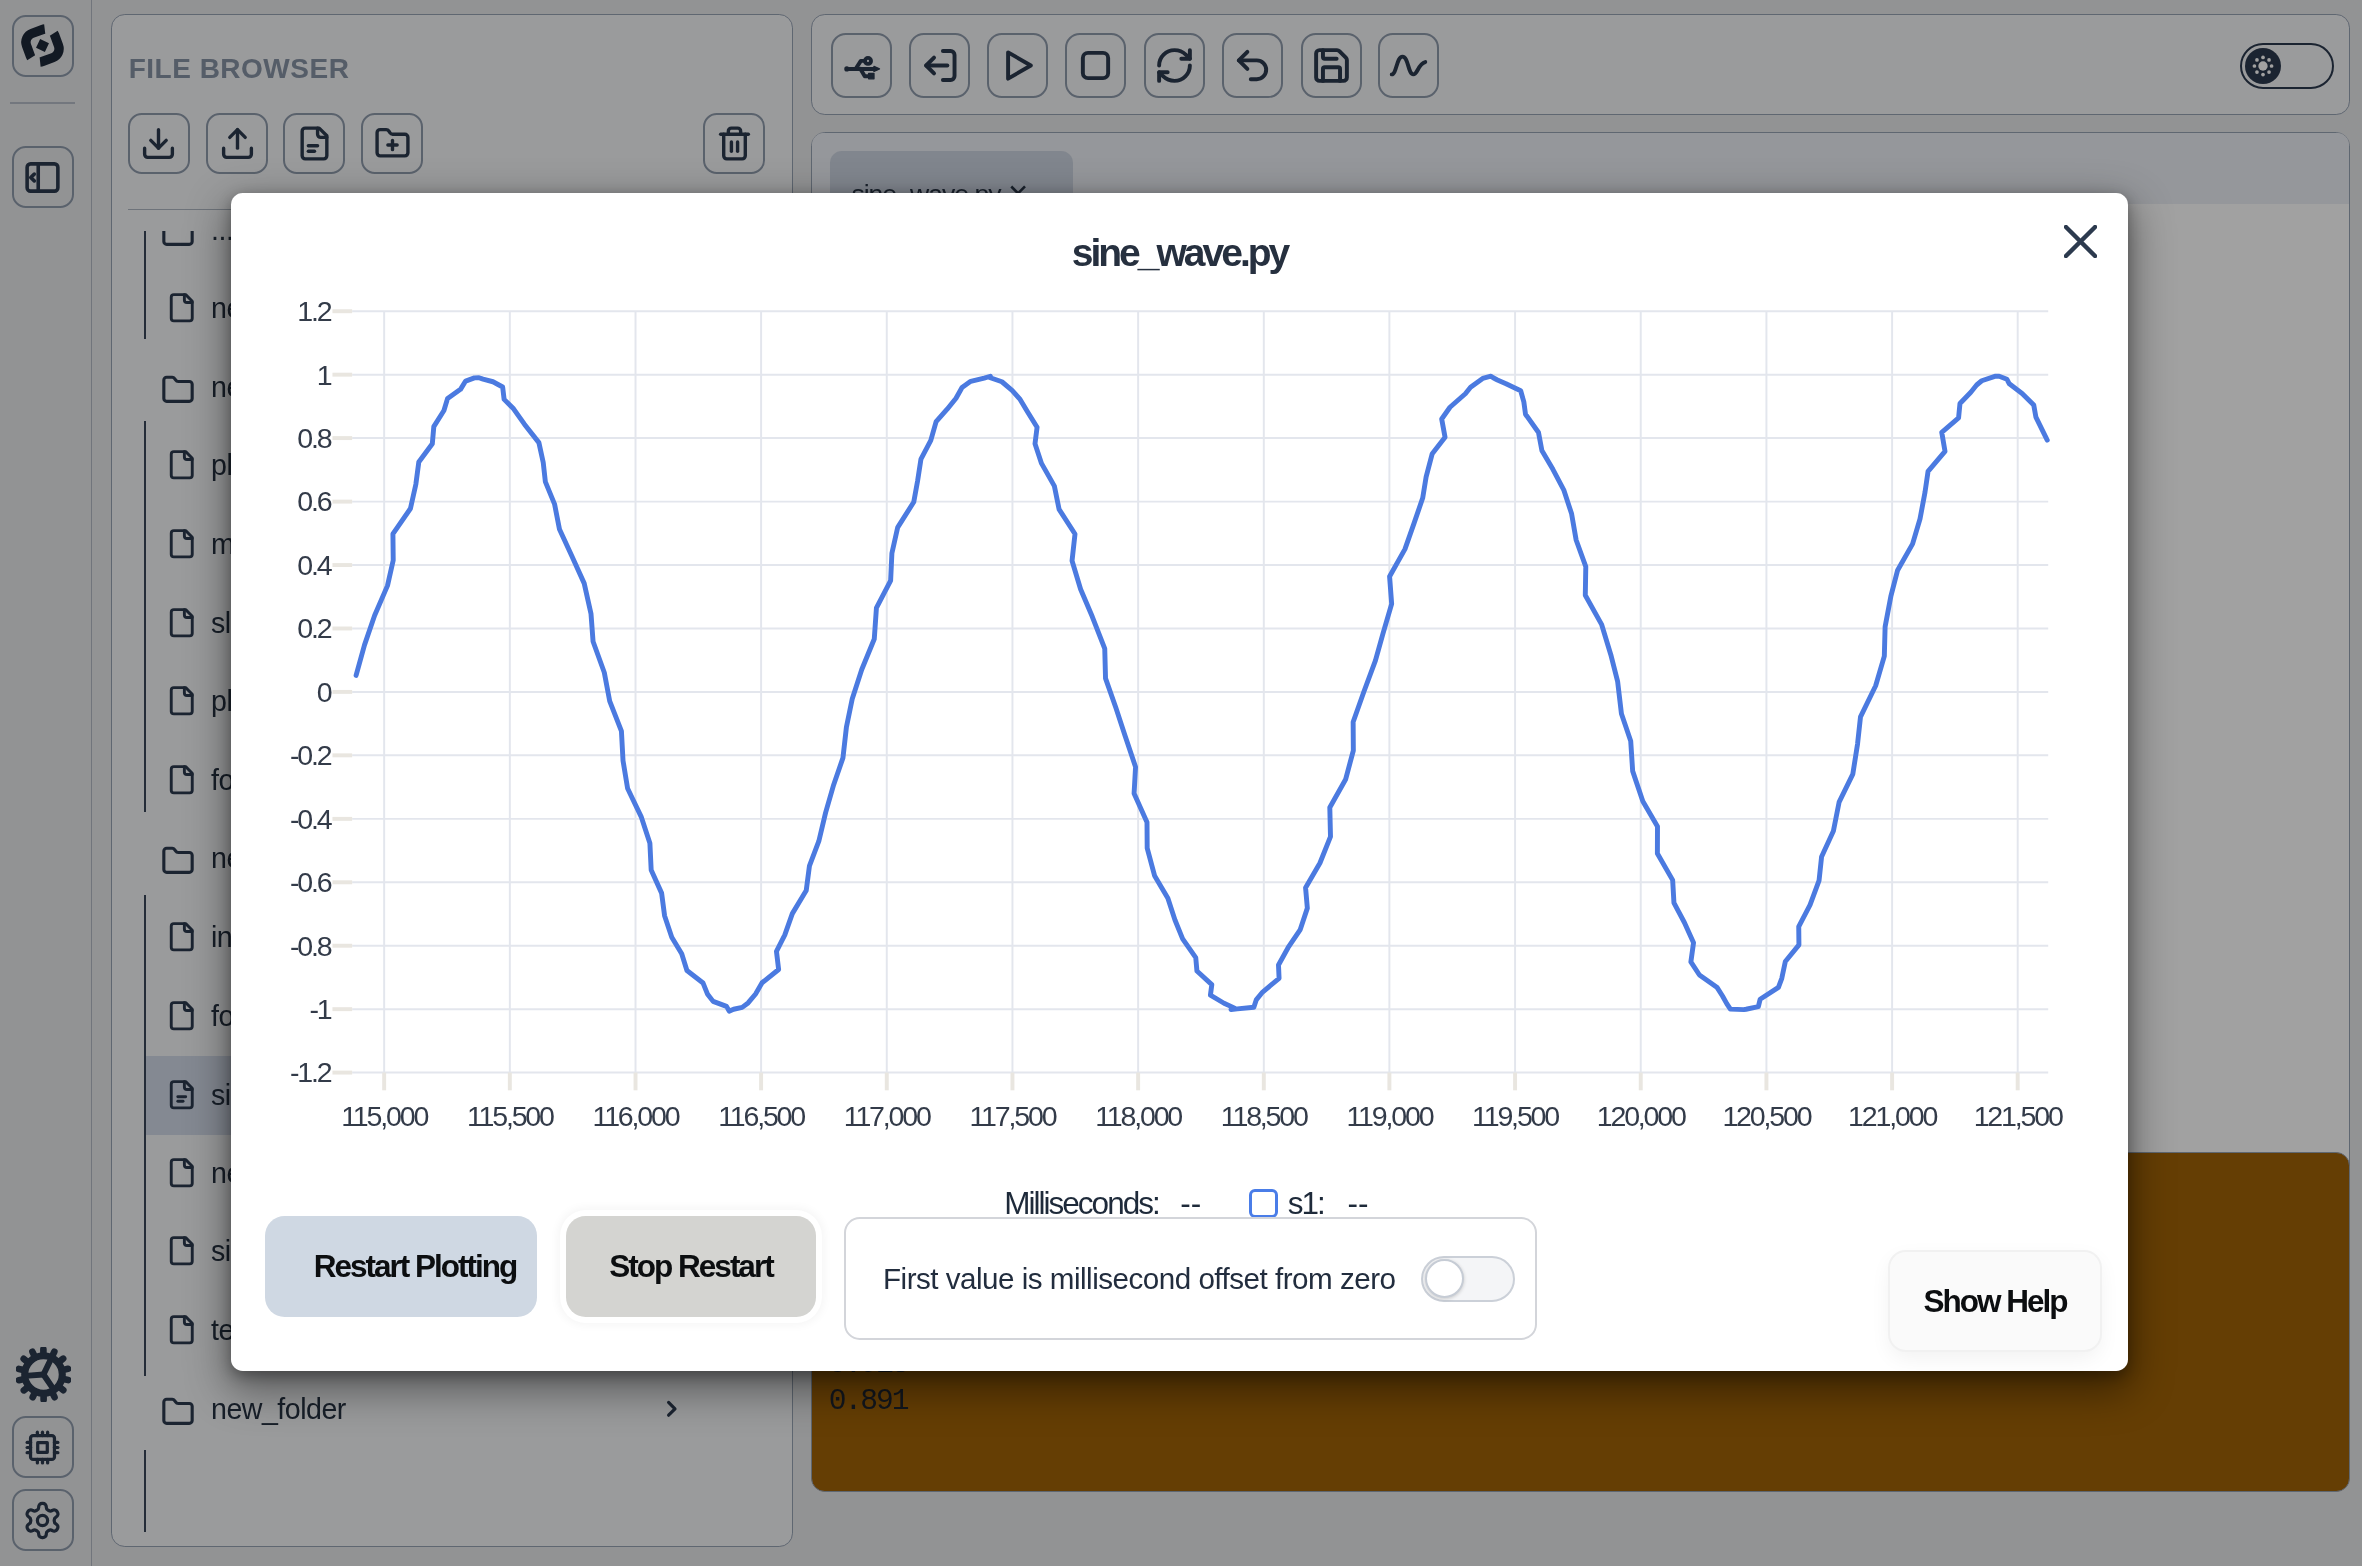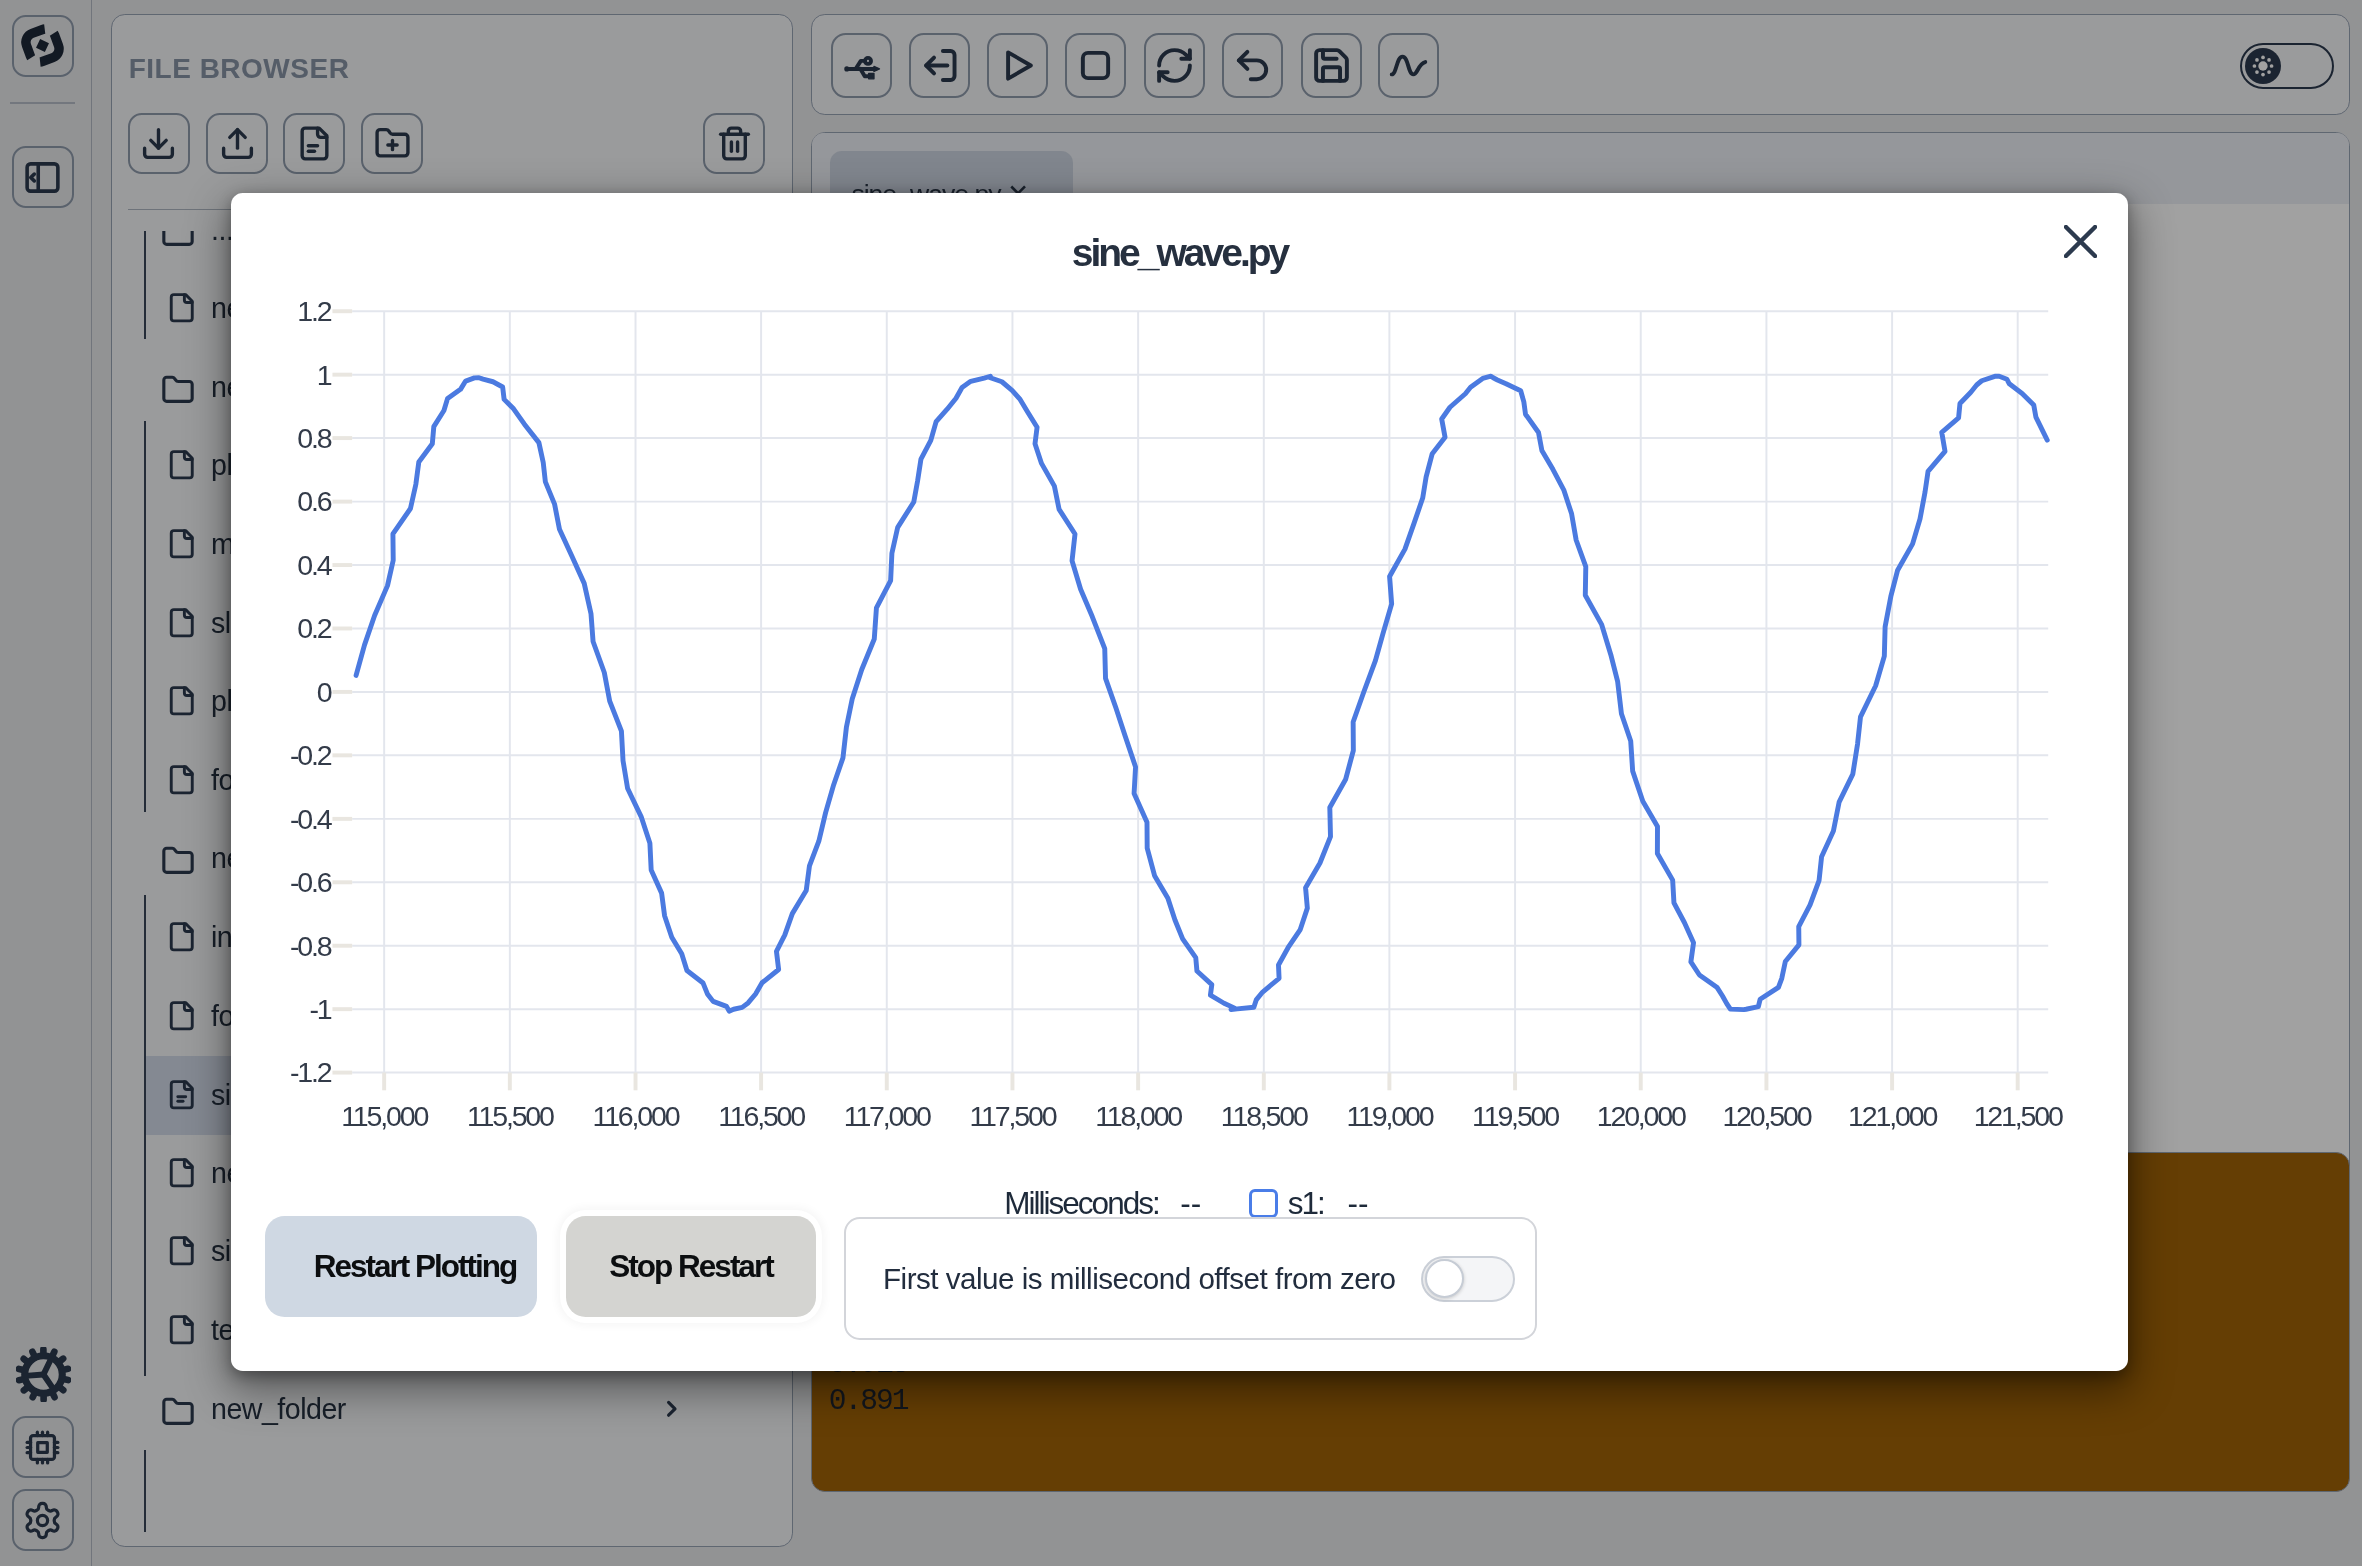--- a/index.html
+++ b/index.html
@@ -474,14 +474,15 @@
       <span>--</span>
   </div>
   <div id="btn-restart" class="mbtn">Restart Plotting</div>
   <div id="btn-stop" class="mbtn">Stop Restart</div>
   <div id="fvbox">
       <span class="t">First value is millisecond offset from zero</span>
       <div class="swtrack">
         <div class="swknob"></div>
       </div>
     </div>
+  <div id="btn-help">Show Help</div>
 </div>
 
 
 </body></html>

